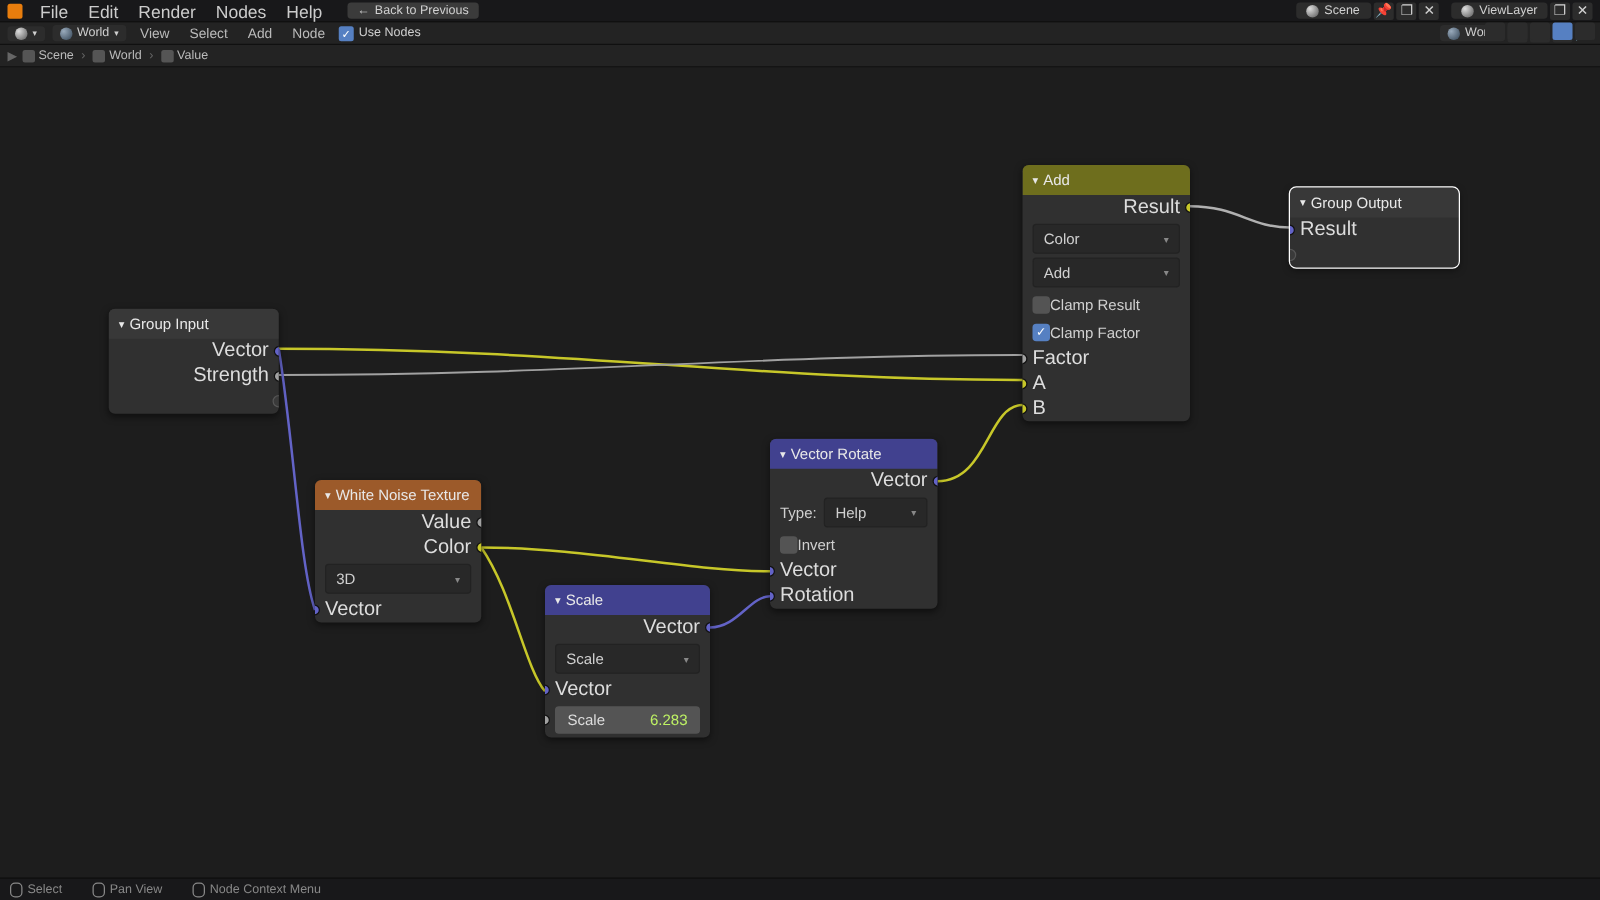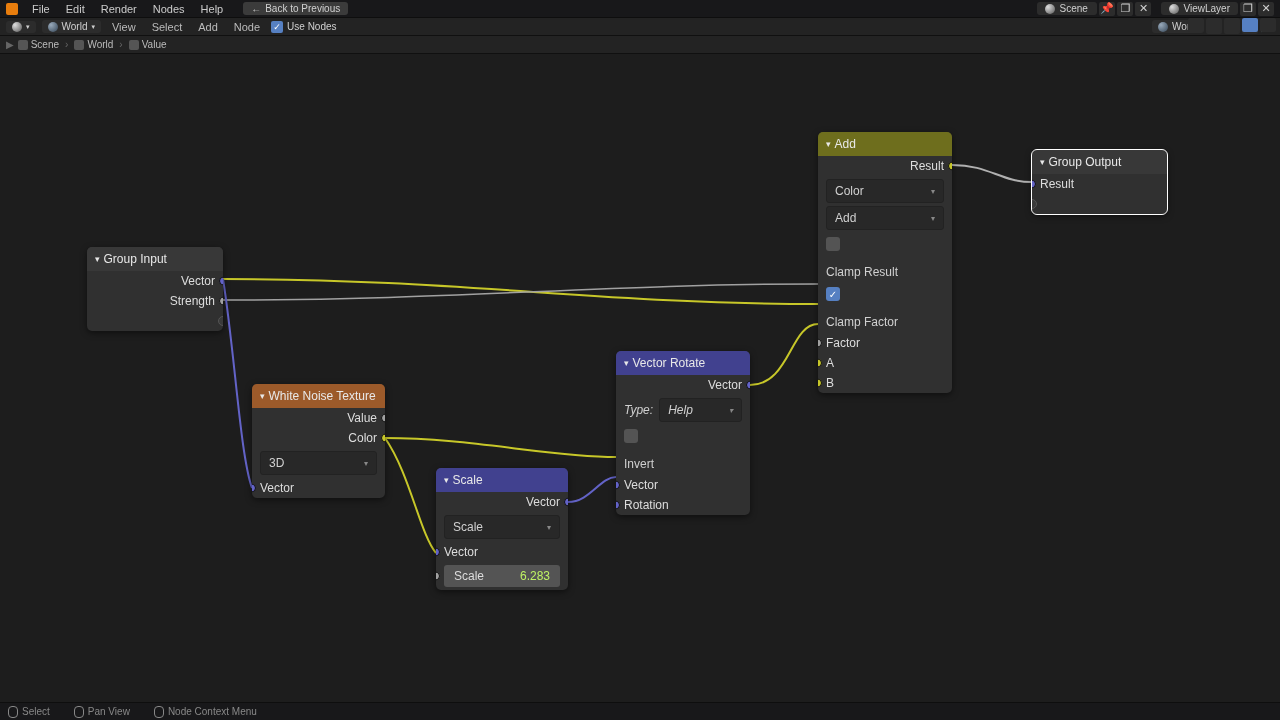--- a/index.html
+++ b/index.html
@@ -1,21 +1,21 @@
 <!DOCTYPE html>
 <html><head>
 <meta charset="utf-8">
 <style>
   * { box-sizing: border-box; margin: 0; padding: 0; font-family: -apple-system, "Segoe UI", sans-serif; }
   body { background: #1d1d1d; width: 1280px; height: 720px; overflow: hidden; position: relative; color: #d0d0d0; font-size: 11px; }
 
   
   .top-menu { height: 18px; background: #18181a; display: flex; align-items: center; padding: 0 6px; gap: 4px; border-bottom: 1px solid #0e0e0e; }
   .top-menu .logo { width: 12px; height: 12px; background: #e87d0d; border-radius: 2px; margin-right: 4px; }
-  .top-menu .menu-item { padding: 0 6px; font-size: 11px; color: #ccc; cursor: default; }
+  .top-menu .menu-item { padding: 0 6px; font-size: 14px; color: #ccc; cursor: default; }
   .top-menu .back-btn { margin-left: 10px; background: #3b3b3b; padding: 1px 8px; border-radius: 3px; display: flex; align-items: center; gap: 4px; font-size: 10px; }
   .top-menu .right { margin-left: auto; display: flex; align-items: center; gap: 2px; }
   .top-menu .scene-field { background: #2c2c2c; padding: 1px 8px; border-radius: 3px; min-width: 60px; display:flex; align-items:center; gap:4px; font-size:10px;}
   .top-menu .icon-btn { width: 16px; height: 14px; background: #2c2c2c; border-radius: 2px; display:flex;align-items:center;justify-content:center;}
 
   
   .header-bar { height: 18px; background: #232323; display: flex; align-items: center; padding: 0 6px; gap: 6px; border-bottom: 1px solid #101010; font-size: 11px;}
   .header-bar .dropdown { background: #2c2c2c; padding: 1px 6px 1px 6px; border-radius: 3px; display: flex; align-items: center; gap: 4px; font-size: 10px;}
   .header-bar .menu-item { padding: 0 5px; color: #bbb; }
   .header-bar .checkbox { display: flex; align-items: center; gap: 4px; font-size: 10px; }
@@ -39,36 +39,36 @@
   .node.selected { outline: 1px solid #fff; }
   .node-header { padding: 5px 8px; font-size: 12px; color: #e8e8e8; display: flex; align-items: center; gap: 4px; }
   .node-header .chev { font-size: 9px; }
   .hdr-dark { background: #383838; }
   .hdr-olive { background: #6e6e1d; }
   .hdr-orange { background: #9c5a2a; }
   .hdr-purple { background: #41418f; }
 
   .row { display: flex; align-items: center; height: 20px; padding: 0 8px; position: relative; }
   .row.out { justify-content: flex-end; }
-  .row .label { font-size: 12px; color: #ddd; }
+  .row .label { font-size: 16px; color: #ddd; }
   .row .sock { width: 9px; height: 9px; border-radius: 50%; position: absolute; top: 50%; transform: translateY(-50%); border: 1px solid #111; }
   .row .sock.in { left: -5px; }
   .row .sock.out { right: -5px; }
   .sock.vec { background: #6363c7; }
   .sock.float { background: #a1a1a1; }
   .sock.col { background: #c7c729; }
   .sock.virt { background: #3a3a3a; border:1px solid #555;}
   .row .sock.virt{width:10px;height:10px;}
 
   .node .dropdown { background: #282828; margin: 3px 8px; border-radius: 3px; display: flex; align-items: center; justify-content: space-between; padding: 4px 8px; font-size: 12px; border:1px solid #222;}
   .node .dropdown .caret { font-size: 8px; color: #888; }
-  .type-row{display:flex;align-items:center;gap:6px;padding:3px 8px;font-style:italic;}
+  .type-row{display:flex;align-items:center;gap:6px;padding:3px 8px;}
   .type-row .dropdown{flex:1;margin:0;}
 
-  .chk { display: flex; align-items: flex-start; gap: 14px; padding: 4px 8px; flex-direction: column; }
+  .chk { display: flex; align-items: flex-end; gap: 0; padding: 4px 8px; }
   .chk .box { width: 14px; height: 14px; background: #545454; border-radius: 3px; display:flex;align-items:center;justify-content:center; color:#fff; font-size:10px;}
   .chk .box.unchecked{background:#545454;}
   .chk .box.checked{background:#5680c2;}
 
   .value-field { background: #545454; margin: 3px 8px; border-radius: 3px; display: flex; justify-content: space-between; padding: 4px 10px; font-size: 12px; }
   .value-field span:first-child{color:#ddd;}
   .value-field span:last-child{color:#bef264;}
 
   
   .footer { position: absolute; bottom: 0; left: 0; right: 0; height: 18px; background: #18181a; display: flex; align-items: center; padding: 0 8px; font-size: 10px; color: #888; border-top: 1px solid #0e0e0e; }

